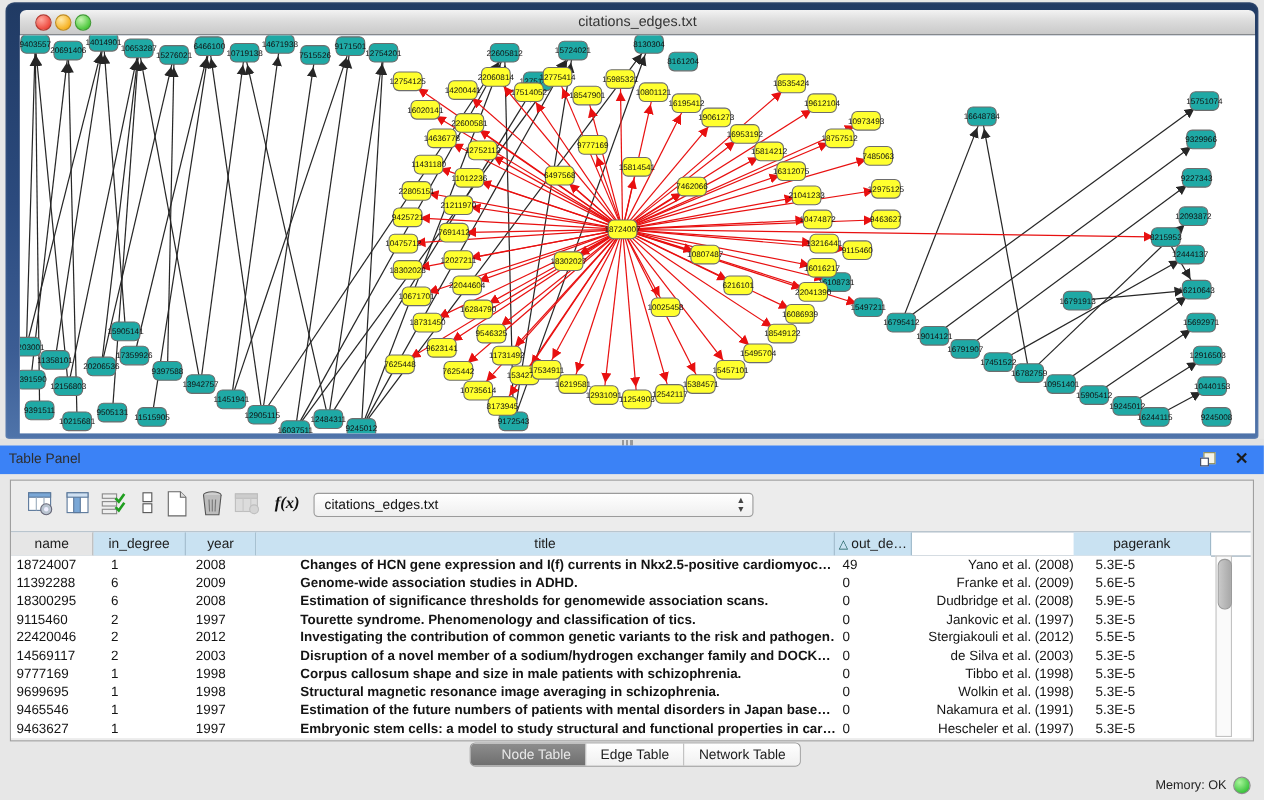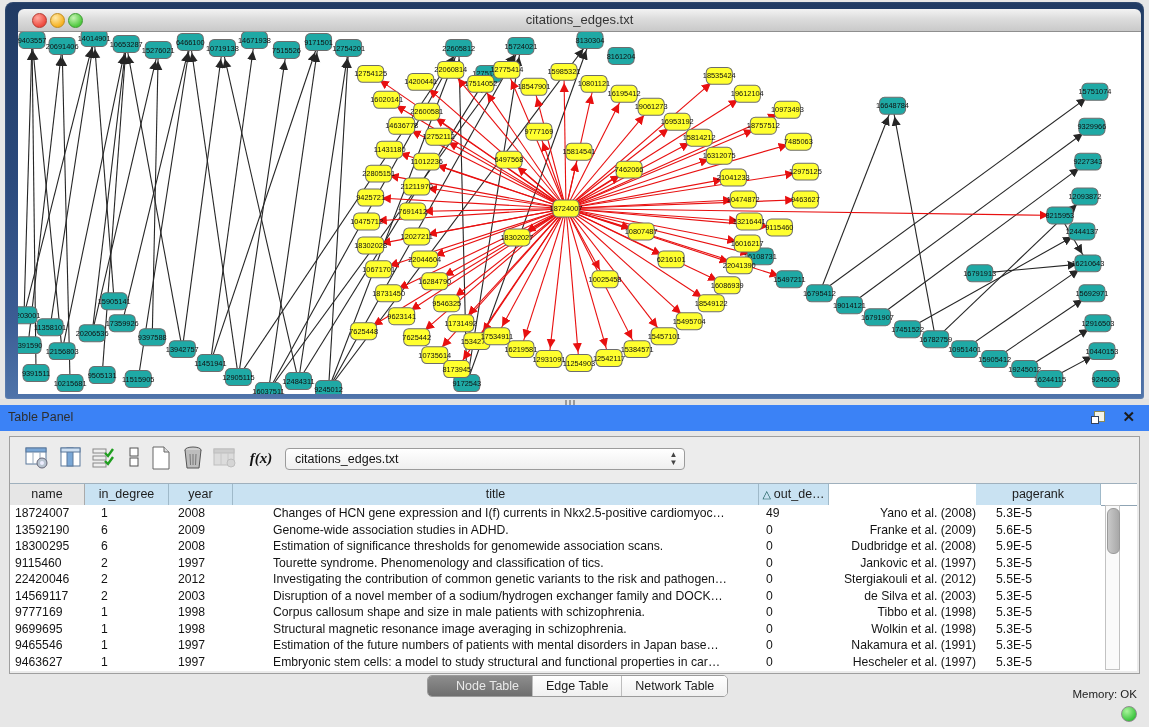--- a/index.html
+++ b/index.html
@@ -43,34 +43,34 @@
   .th{box-sizing:border-box;border-right:1px solid #9fb9c9;background:#c9e2f2;font-size:12.5px;color:#1d1d1d;
       text-align:center;line-height:20px;overflow:hidden;white-space:nowrap;}
   .th.first{background:#e6e6e6;border-right:1px solid #aaa;}
   .sortmark{color:#155;font-size:11px;margin-right:3px;}
   .tbody{position:absolute;left:0;top:22px;width:1091px;height:165px;overflow:hidden;}
   .tr{display:flex;height:16.5px;background:#fff;}
   .td{box-sizing:border-box;font-size:12.2px;color:#141414;white-space:nowrap;overflow:hidden;line-height:16.5px;}
   .c0{width:75px;padding-left:5px;}
   .c1{width:84px;padding-left:16px;}
   .c2{width:64px;padding-left:9px;}
-  .c3{width:526px;padding-left:40px;}
+  .c3{width:526px;padding-left:40px;font-weight:bold;}
   .c4{width:70px;padding-left:7px;}
   .c5{width:147px;text-align:right;}
   .c6{width:125px;padding-left:20px;}
   .w0{width:75px;}.w1{width:84px;}.w2{width:64px;}.w3{width:526px;}.w4{width:70px;}.w5{width:147px;margin-top:30px;}.w6{width:125px;}
   .vscroll{position:absolute;left:1095px;top:22px;width:15px;height:165px;background:#fafafa;border:1px solid #c2c2c2;box-sizing:border-box;}
   .vthumb{position:absolute;left:1px;top:2px;width:11px;height:44px;background:linear-gradient(90deg,#c9c9c9,#a8a8a8);border-radius:6px;border:1px solid #9a9a9a;}
   
   .tabs{position:absolute;left:427px;top:675px;height:20px;display:flex;border:1px solid #9b9b9b;border-radius:5px;overflow:hidden;background:#fff;}
   .tab{font-size:12.5px;line-height:20px;padding:0 13px;background:linear-gradient(180deg,#ffffff,#f0f0f0);color:#1c1c1c;border-left:1px solid #bdbdbd;}
   .tab:first-child{border-left:none;padding-left:28px;}
   .tab.active{background:linear-gradient(180deg,#8d8d8d,#6e6e6e);color:#e9e9e9;}
   
-  .status{position:absolute;right:12px;bottom:5px;display:flex;align-items:flex-end;gap:6px;flex-direction:column;}
+  .status{position:absolute;right:12px;bottom:5px;display:flex;align-items:center;gap:6px;}
   .status .lbl{font-size:11.5px;color:#222;}
   .memdot{width:14px;height:14px;border-radius:50%;background:radial-gradient(circle at 35% 30%,#a9f59b,#37c23a 75%);border:1px solid #8d8d8d;}
 </style>
 </head>
 <body>
 
 <div class="net-frame">
   <div class="titlebar">
     <div class="tl red"></div>
     <div class="tl yellow"></div>
@@ -819,21 +819,21 @@
         <div class="tr">
           <div class="td c0">18724007</div>
           <div class="td c1">1</div>
           <div class="td c2">2008</div>
           <div class="td c3">Changes of HCN gene expression and I(f) currents in Nkx2.5-positive cardiomyoc…</div>
           <div class="td c4">49</div>
           <div class="td c5">Yano et al. (2008)</div>
           <div class="td c6">5.3E-5</div>
         </div>
         <div class="tr">
-          <div class="td c0">13592190</div>
+          <div class="td c0">11392288</div>
           <div class="td c1">6</div>
           <div class="td c2">2009</div>
           <div class="td c3">Genome-wide association studies in ADHD.</div>
           <div class="td c4">0</div>
           <div class="td c5">Franke et al. (2009)</div>
           <div class="td c6">5.6E-5</div>
         </div>
         <div class="tr">
           <div class="td c0">18300295</div>
           <div class="td c1">6</div>

